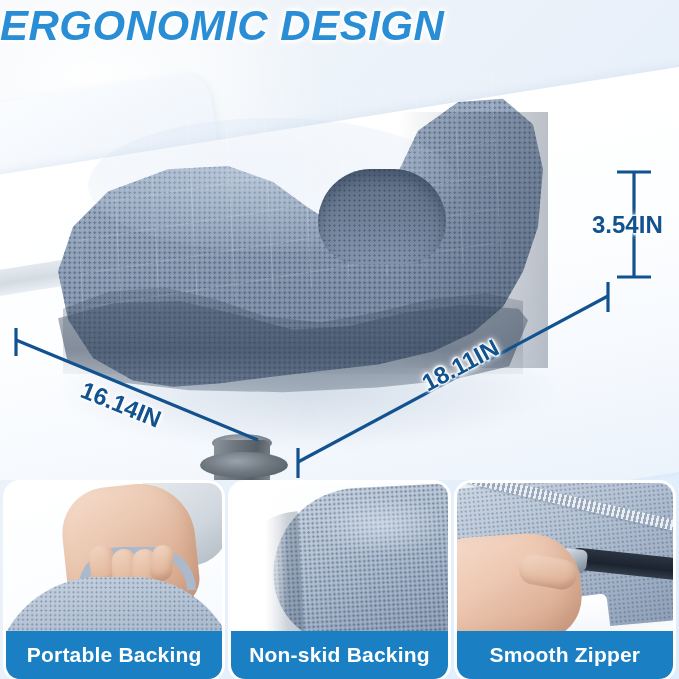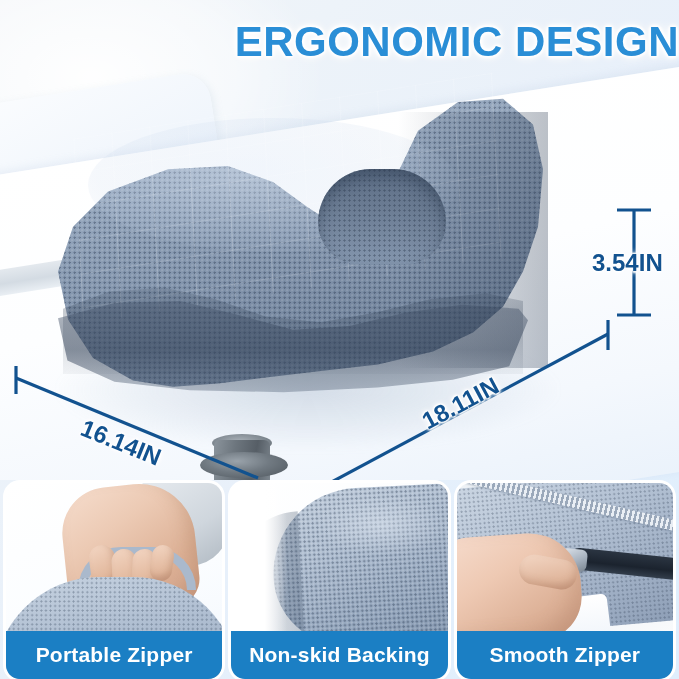--- a/index.html
+++ b/index.html
@@ -15,34 +15,35 @@
     position: relative;
     width: 679px;
     height: 679px;
     background: linear-gradient(135deg, #f2f5f8 0%, #edf3f9 25%, #e8f0fa 55%, #e2effc 80%, #dfeefd 100%);
     overflow: hidden;
   }
 
   
   #title {
     position: absolute;
-    top: 18px;
+    top: 2px;
     left: 0;
     width: 679px;
-    text-align: right;
+    text-align: left;
     font-size: 42px;
     font-weight: bold;
     letter-spacing: 0.5px;
     color: #2a8ed6;
     text-shadow:
       0 0 4px #ffffff, 0 0 8px #ffffff, 0 0 12px #ffffff,
       2px 0 3px #ffffff, -2px 0 3px #ffffff,
       0 2px 3px #ffffff, 0 -2px 3px #ffffff;
     white-space: nowrap;
     z-index: 30;
+    font-style: italic;
   }
 
   
   #hero {
     position: absolute;
     top: 0;
     left: 0;
     width: 679px;
     height: 480px;
     overflow: hidden;
@@ -282,21 +283,20 @@
     background: linear-gradient(270deg, rgba(45,60,82,0.32) 0%, rgba(45,60,82,0.0) 100%);
     pointer-events: none;
   }
 
   
   .dim-layer {
     position: absolute;
     inset: 0;
     z-index: 25;
     pointer-events: none;
-    margin-top: 38px;
   }
 
   .dim-label {
     position: absolute;
     font-size: 24px;
     font-weight: bold;
     color: #12528f;
     letter-spacing: 0px;
     white-space: nowrap;
     text-shadow:
@@ -547,21 +547,21 @@
         <div class="p1-hand"></div>
         <div class="p1-strap"></div>
         <div class="p1-finger p1-f1"></div>
         <div class="p1-finger p1-f2"></div>
         <div class="p1-finger p1-f3"></div>
         <div class="p1-finger p1-f4"></div>
         <div class="p1-cushion">
           <div class="p1-cushion-mesh"></div>
         </div>
       </div>
-      <div class="feat-label">Portable Zipper</div>
+      <div class="feat-label">Portable Backing</div>
     </div>
 
     <div class="feature">
       <div class="feat-photo">
         <div class="p3-bg"></div>
         <div class="p3-pad">
           <div class="p3-pad-mesh"></div>
         </div>
         <div class="p3-edgeshade"></div>
         <div class="p3-highlight"></div>

